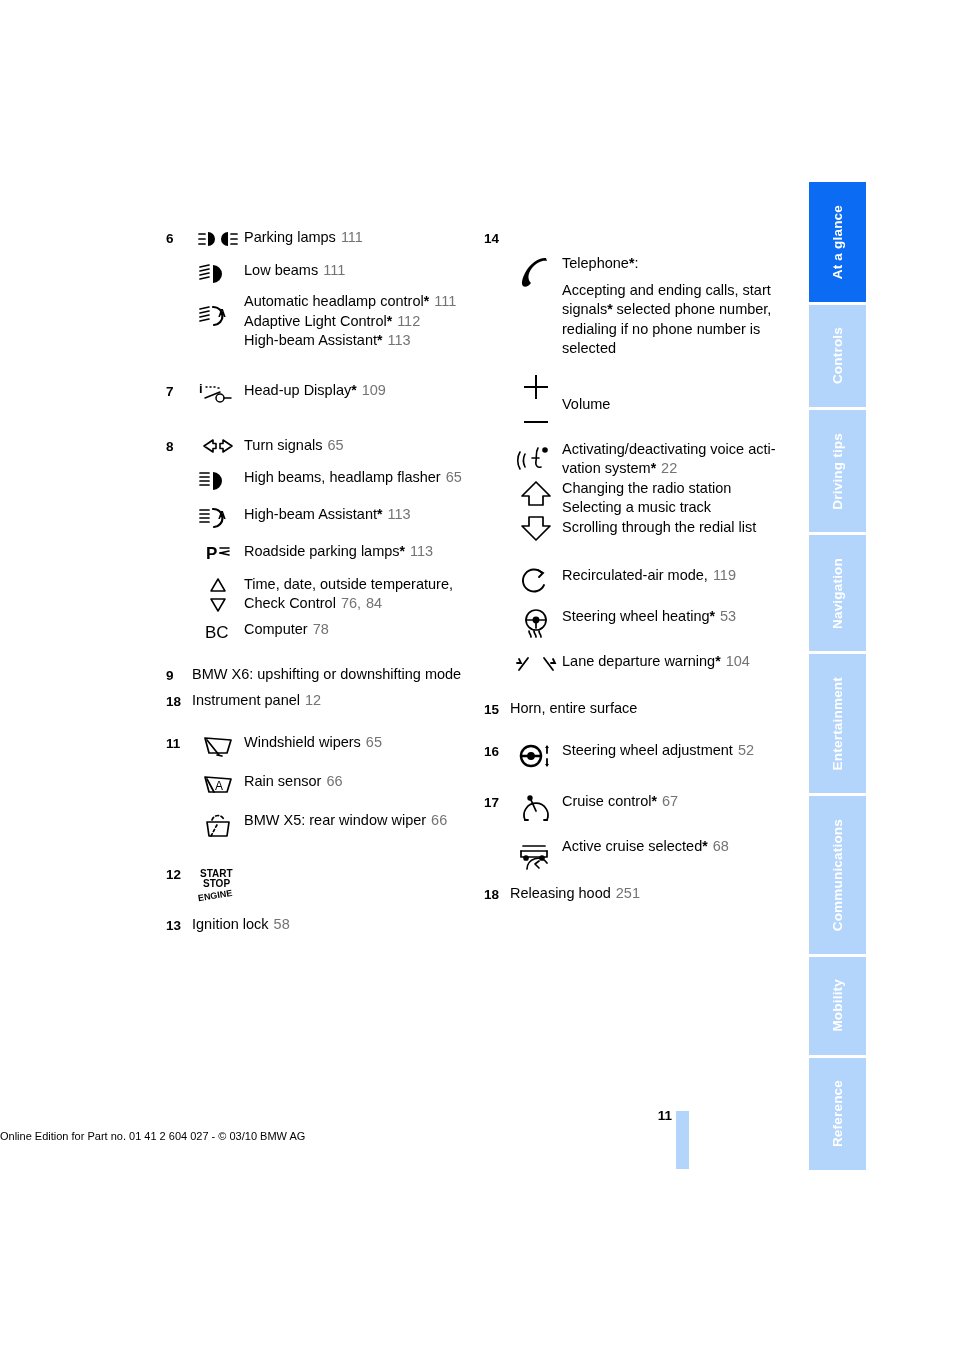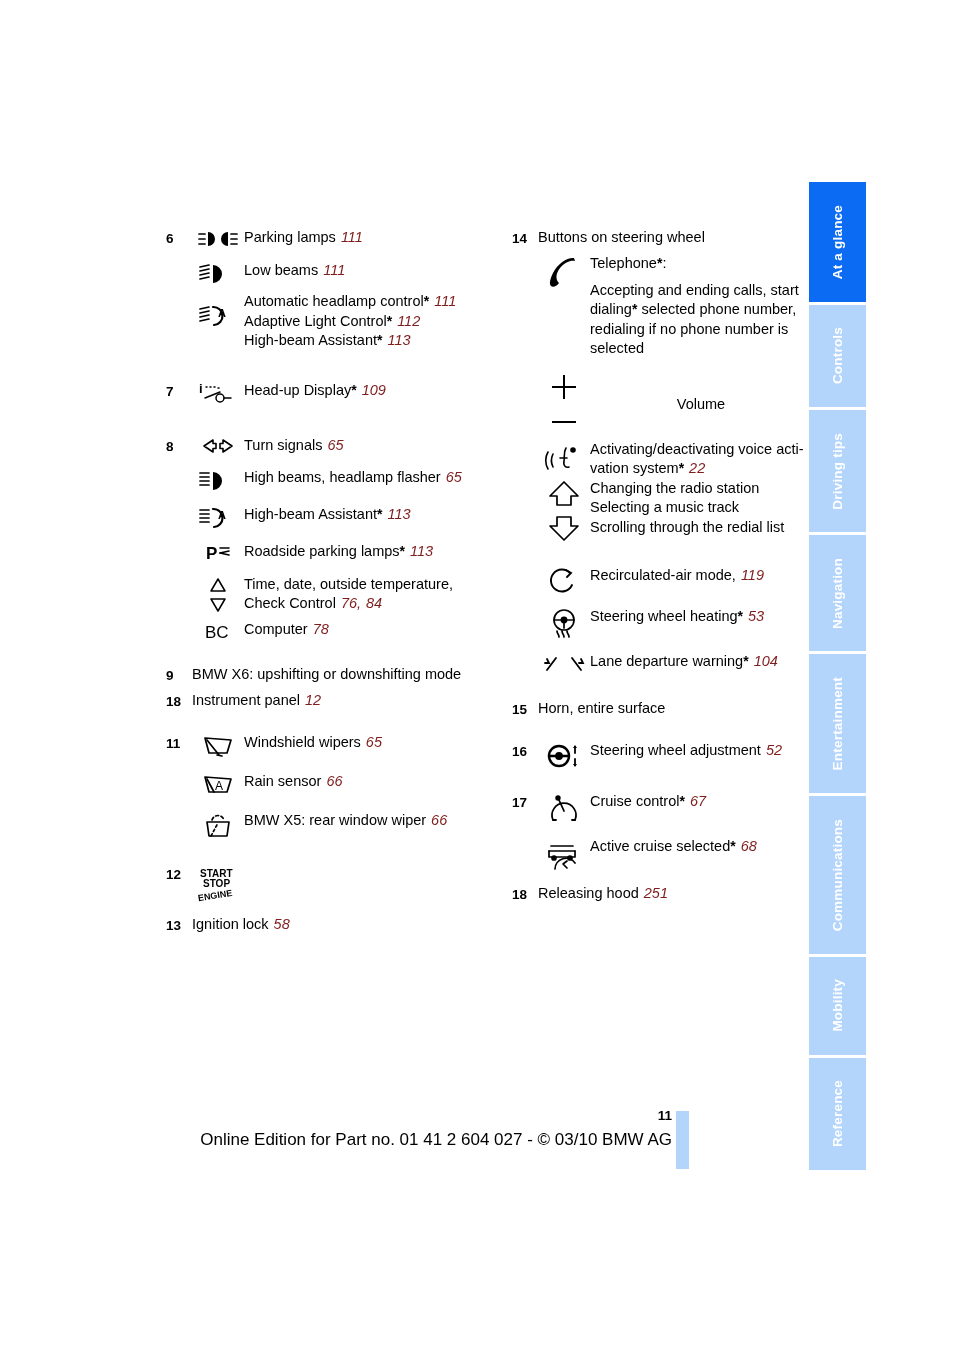--- a/index.html
+++ b/index.html
@@ -54,21 +54,21 @@
     line-height: 1;
   }
   .tab.active .tab-label { color: #ffffff; }
 
   
   .col {
     position: absolute;
     top: 228px;
   }
   #col-left  { left: 166px; width: 300px; }
-  #col-right { left: 512px; width: 300px; }
+  #col-right { left: 484px; width: 300px; }
 
   
   .num-block {
     position: relative;
     margin-bottom: 0px;
   }
   .row {
     display: flex;
     align-items: flex-start;
     position: relative;
@@ -89,23 +89,22 @@
     justify-content: center;
     padding-top: 1px;
   }
   .txt {
     flex: 1 1 auto;
     font-size: 14.5px;
     line-height: 19.5px;
     padding-top: 0px;
   }
   .pg {
-    color: #7f1d1d;
+    color: #737373;
     margin-left: 5px;
-    font-style: italic;
   }
   .star {
     font-weight: bold;
     font-size: 14px;
     line-height: 0;
     vertical-align: baseline;
   }
   .spacer-sm { height: 12px; }
   .spacer-md { height: 22px; }
   .spacer-lg { height: 30px; }
@@ -137,22 +136,22 @@
     top: 1111px;
     width: 13px;
     height: 58px;
     background: #b3d4fb;
   }
   #footer-text {
     position: absolute;
     left: 0;
     top: 1130px;
     width: 672px;
-    text-align: right;
-    font-size: 17px;
+    text-align: left;
+    font-size: 11px;
   }
 </style>
 </head>
 <body>
 
 <div id="page">
 
   <div class="col" id="col-left">
 
     <div class="num-block">
@@ -474,60 +473,59 @@
         </div>
       </div>
     </div>
   </div>
 
   <div class="col" id="col-right">
 
     <div class="num-block">
       <div class="row row-noicon">
         <div class="idx">14</div>
-        <div class="txt">Buttons on steering wheel</div>
       </div>
 
       <div class="spacer-xs"></div>
 
       <div class="row">
         <div class="idx"></div>
         <div class="icon-cell">
           <svg class="ico" width="40" height="36" viewBox="0 0 40 36">
             <path d="M30 3 C24 2 14 8 9 18 C6 24 5 29 7 31 C9 33 13 31 15 28 C11 24 12 18 16 13 C21 7 27 5 31 6 Z" fill="#000"></path>
           </svg>
         </div>
         <div class="txt">
           <div>
             <span>Telephone</span><span class="star">*</span><span>:</span>
           </div>
           <div style="height:7px;"></div>
           <div>Accepting and ending calls, start</div>
           <div>
-            <span>dialing</span><span class="star">*</span><span> selected phone number,</span>
+            <span>signals</span><span class="star">*</span><span> selected phone number,</span>
           </div>
           <div>redialing if no phone number is</div>
           <div>selected</div>
         </div>
       </div>
 
       <div class="spacer-sm"></div>
 
       <div class="row">
         <div class="idx"></div>
         <div class="icon-cell">
           <svg class="ico" width="40" height="62" viewBox="0 0 40 62">
             <g stroke="#000" stroke-width="2" stroke-linecap="butt">
               <line x1="8" y1="15" x2="32" y2="15"></line>
               <line x1="20" y1="3" x2="20" y2="27"></line>
               <line x1="8" y1="50" x2="32" y2="50"></line>
             </g>
           </svg>
         </div>
-        <div class="txt" style="padding-top:24px;text-align:center;">
+        <div class="txt" style="padding-top:24px;">
           <span>Volume</span>
         </div>
       </div>
 
       <div class="spacer-xs"></div>
 
       <div class="row">
         <div class="idx"></div>
         <div class="icon-cell" style="padding-top:4px;">
           <svg class="ico" width="44" height="32" viewBox="0 0 44 32">

